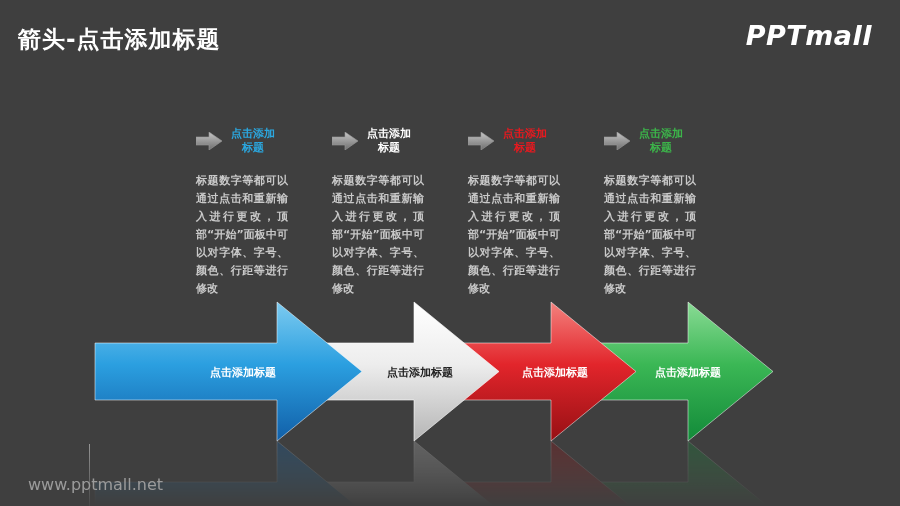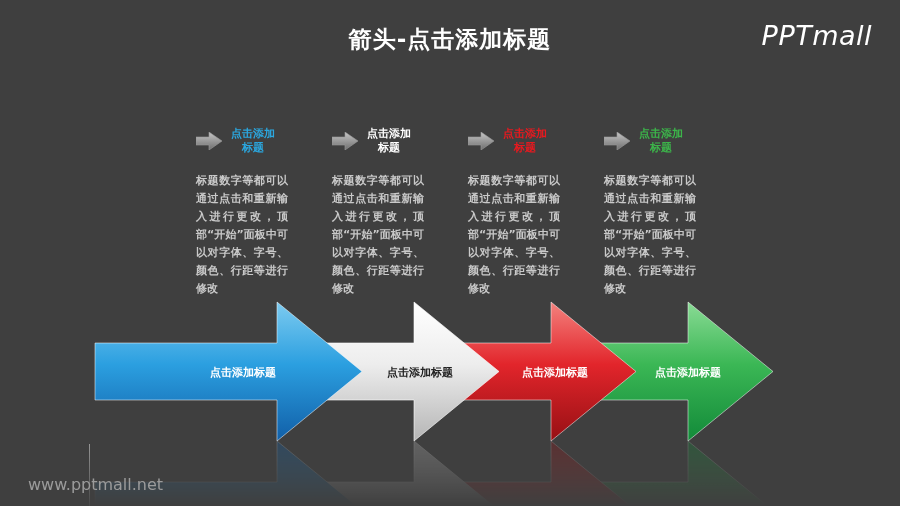--- a/index.html
+++ b/index.html
@@ -1,22 +1,22 @@
 <!DOCTYPE html>
 <html><head>
 <meta charset="utf-8">
 <style>
   * { margin:0; padding:0; box-sizing:border-box; }
   html,body { width:900px; height:506px; }
   body { font-family:"DejaVu Sans", sans-serif; }
   .slide { position:relative; width:900px; height:506px; background:#3f3f3f; overflow:hidden; }
-  .title { position:absolute; top:24px; left:0; width:100%; text-align:center;
-           color:#ffffff; font-size:23px; font-weight:bold; letter-spacing:1px; }
+  .title { position:absolute; top:24px; left:0; width:100%; 
+           color:#ffffff; font-size:23px; font-weight:bold; letter-spacing:1px;padding-left:18px; }
   .logo { position:absolute; top:20px; right:28px; color:#ffffff; font-size:27px;
-          font-weight:normal; font-style:italic; letter-spacing:0.5px; }
+          font-weight:bold; font-style:italic; letter-spacing:0.5px; }
   .columns { position:absolute; left:196px; top:124px; display:flex; gap:44px; }
   .col { width:92px; }
   .col-head { display:flex; align-items:center; gap:5px; min-height:34px; }
   .mini-arrow { flex:0 0 auto; }
   .col-heading { font-size:11px; font-weight:bold; line-height:14px; text-align:center; width:52px; }
   .col-body { margin-top:14px; font-size:11px; line-height:18px; color:#c9c9c9; text-align:justify;font-weight:bold; }
   .arrows-svg { position:absolute; left:0; top:295px; width:900px; height:211px; }
   .arrow-label { font-size:11px; font-weight:bold; font-family:"DejaVu Sans", sans-serif; }
   .watermark { position:absolute; left:28px; bottom:12px; color:#9b9b9b; font-size:16px; }
   .vline { position:absolute; left:89px; top:444px; width:1px; height:62px;

